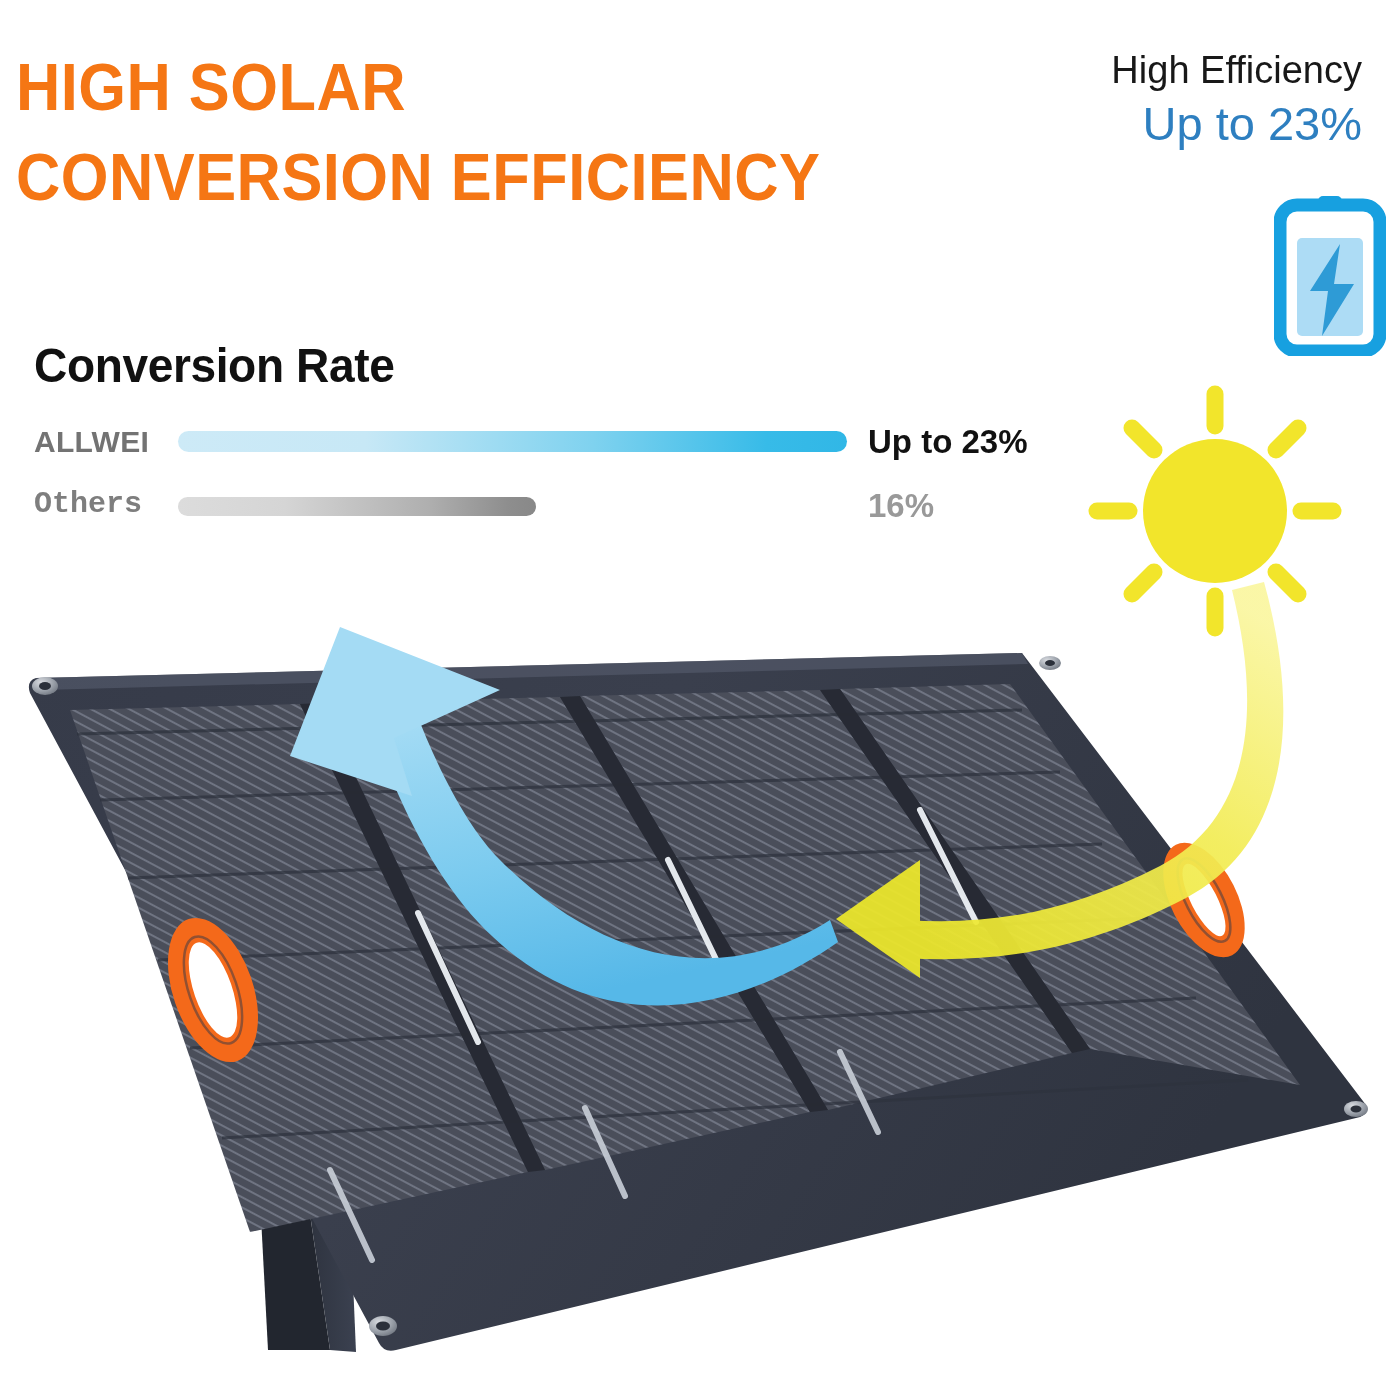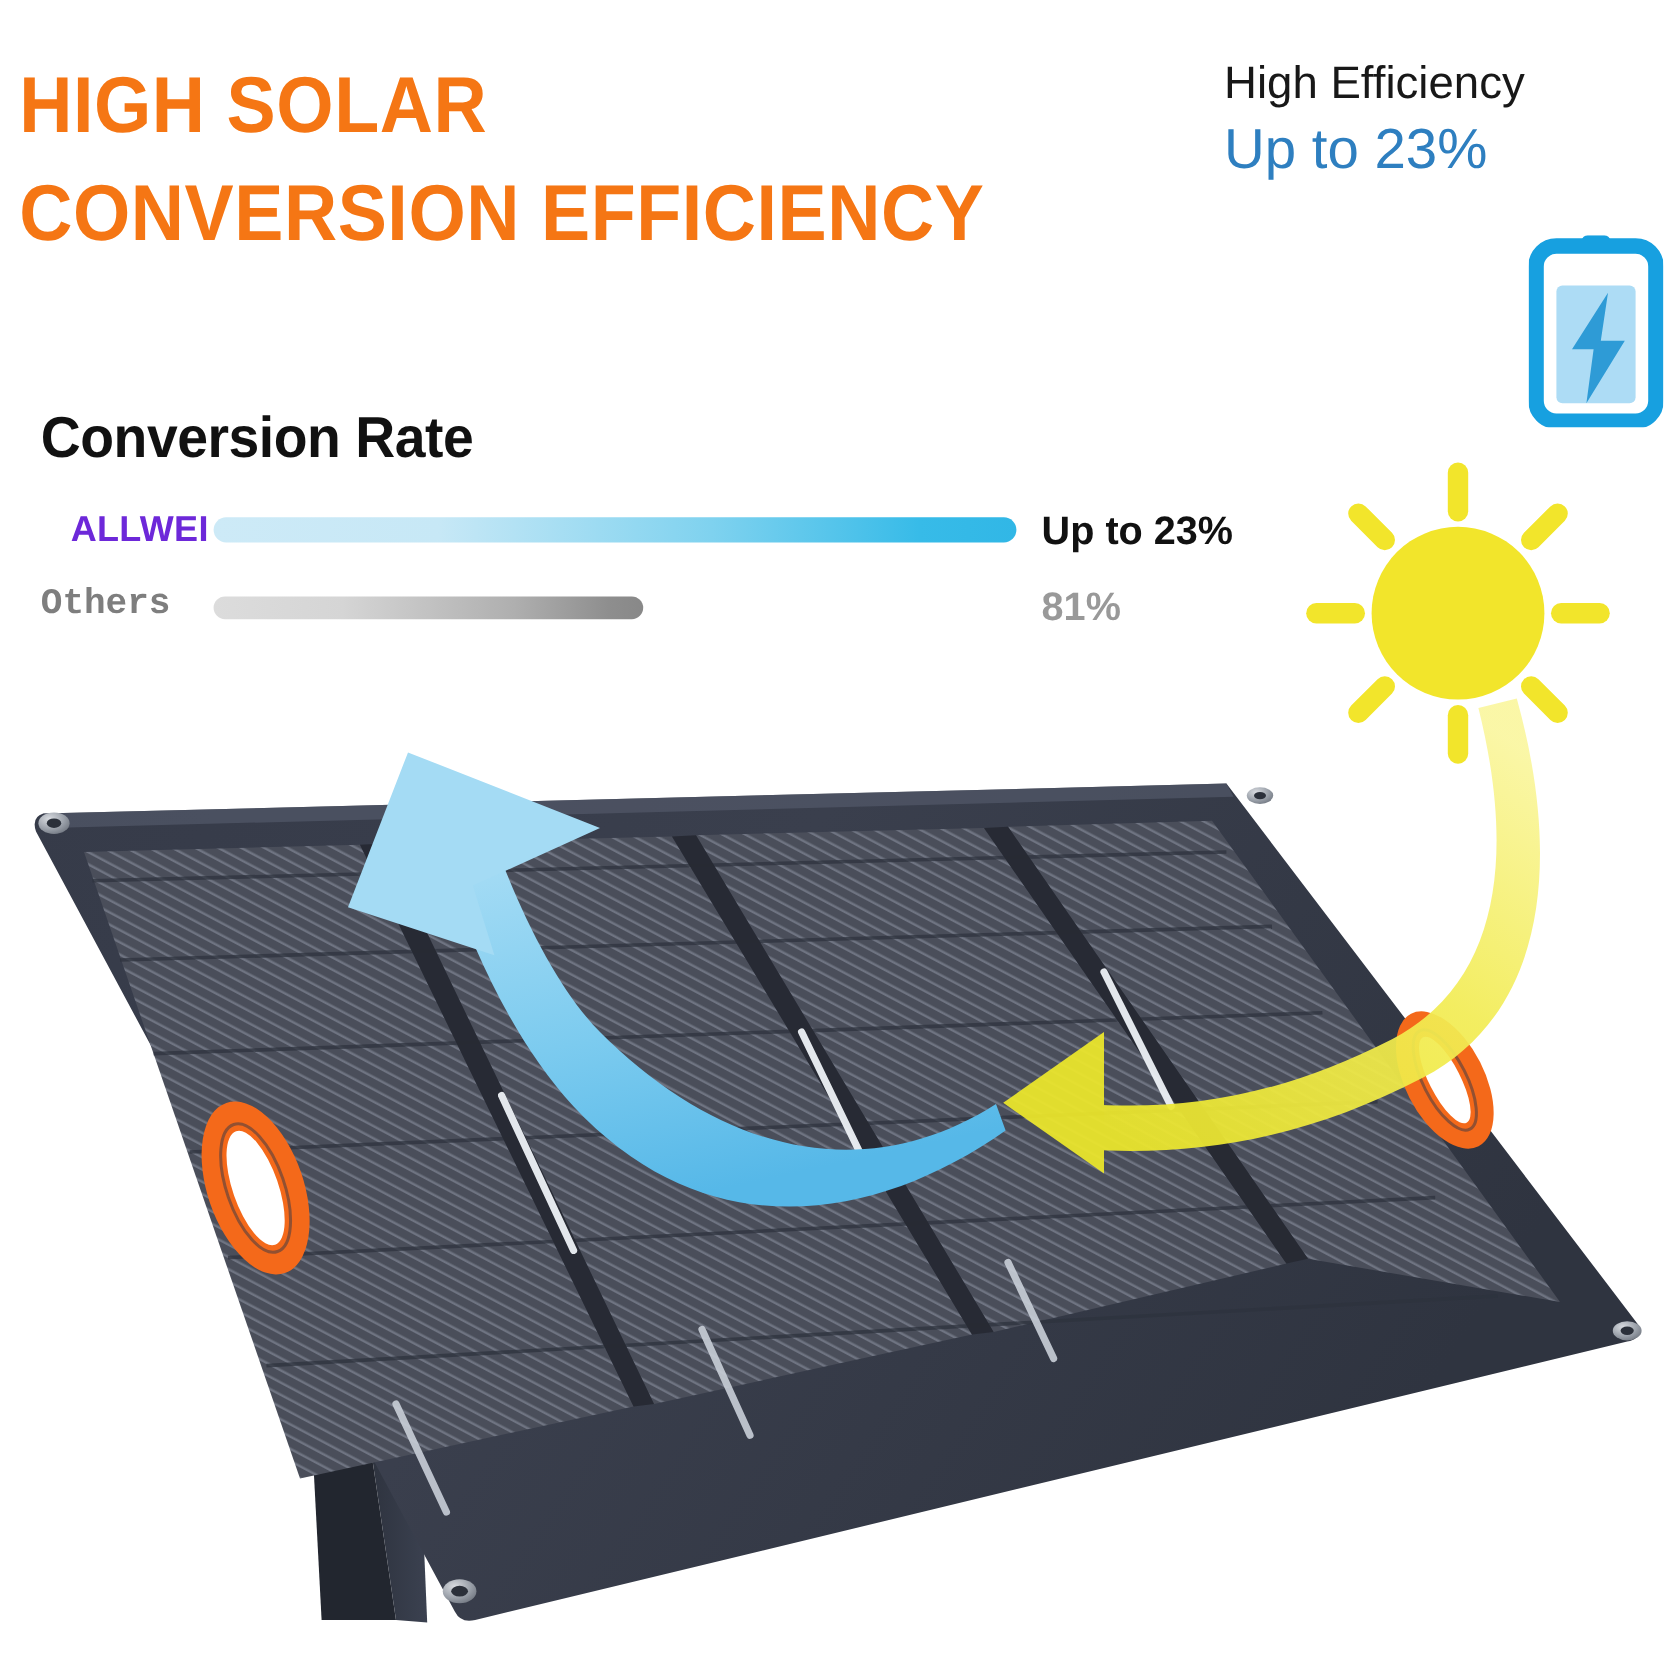--- a/index.html
+++ b/index.html
@@ -31,22 +31,23 @@
     line-height: 90px;
     letter-spacing: 0.5px;
     transform: scaleX(0.93);
     transform-origin: left center;
     white-space: nowrap;
   }
 
   
   #eff-block {
     position: absolute;
-    right: 50px;
+    right: 38px;
     top: 46px;
+    text-align: right;
     width: 330px;
   }
   #eff-block .eff-top {
     color: #181818;
     font-size: 38px;
     line-height: 48px;
     font-weight: normal;
     white-space: nowrap;
   }
   #eff-block .eff-bottom {
@@ -93,21 +94,21 @@
   .bar-label {
     position: absolute;
     left: 0;
     top: 0;
     width: 140px;
     font-size: 30px;
     font-weight: bold;
     line-height: 44px;
     white-space: nowrap;
   }
-  #label-allwei { color: #6d28d9; letter-spacing: 0.3px; text-align: right; }
+  #label-allwei { color: #737373; letter-spacing: 0.3px; }
   #label-others { color: #7E7E7E; font-family: Liberation Mono, monospace; }
 
   .bar-track {
     position: absolute;
     left: 144px;
     top: 0;
     height: 44px;
   }
   .bar-fill {
     position: absolute;
@@ -200,21 +201,21 @@
     <div class="bar-fill" id="bar-allwei-fill" style="width: 669px;"></div>
   </div>
   <div class="bar-value" id="value-allwei">Up to 23%</div>
 </div>
 
 <div class="bar-row" id="row-others">
   <div class="bar-label" id="label-others">Others</div>
   <div class="bar-track">
     <div class="bar-fill" id="bar-others-fill" style="width: 358px;"></div>
   </div>
-  <div class="bar-value" id="value-others">81%</div>
+  <div class="bar-value" id="value-others">16%</div>
 </div>
 
 <div id="sun-graphic">
   <svg width="320" height="270" viewBox="0 0 320 270">
     <g fill="#F2E52B">
       <circle cx="147" cy="135" r="72"></circle>
       <g stroke="#F2E52B" stroke-width="17" stroke-linecap="round">
         <line x1="147" y1="18" x2="147" y2="50"></line>
         <line x1="147" y1="220" x2="147" y2="252"></line>
         <line x1="29" y1="135" x2="61" y2="135"></line>

